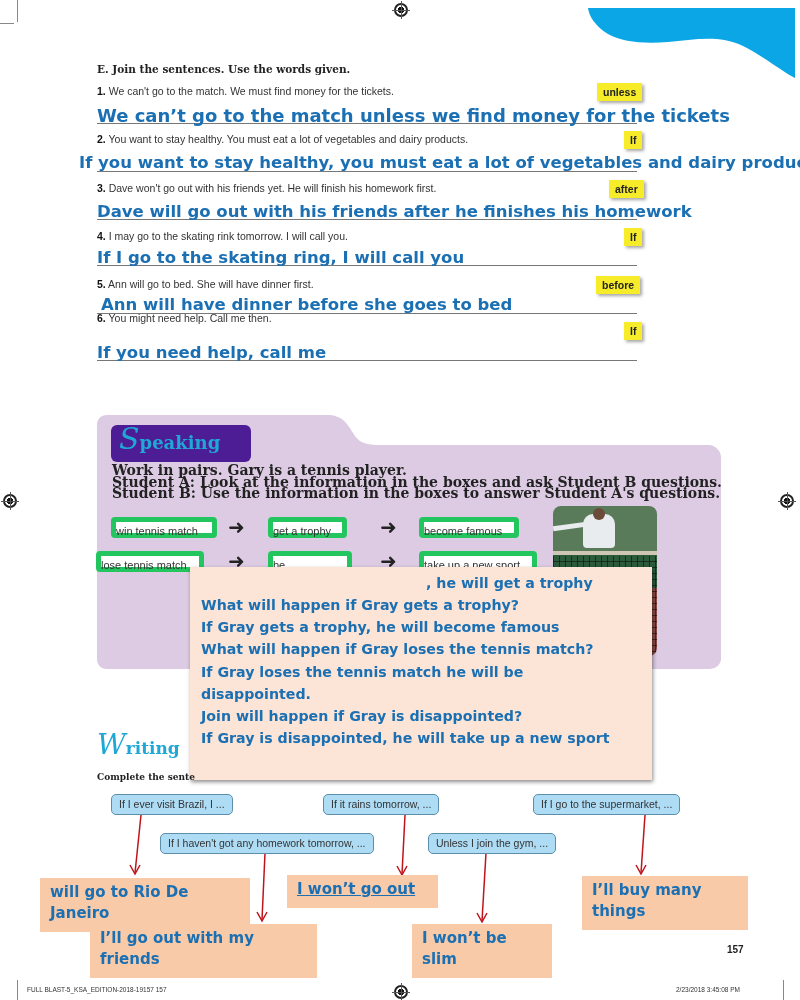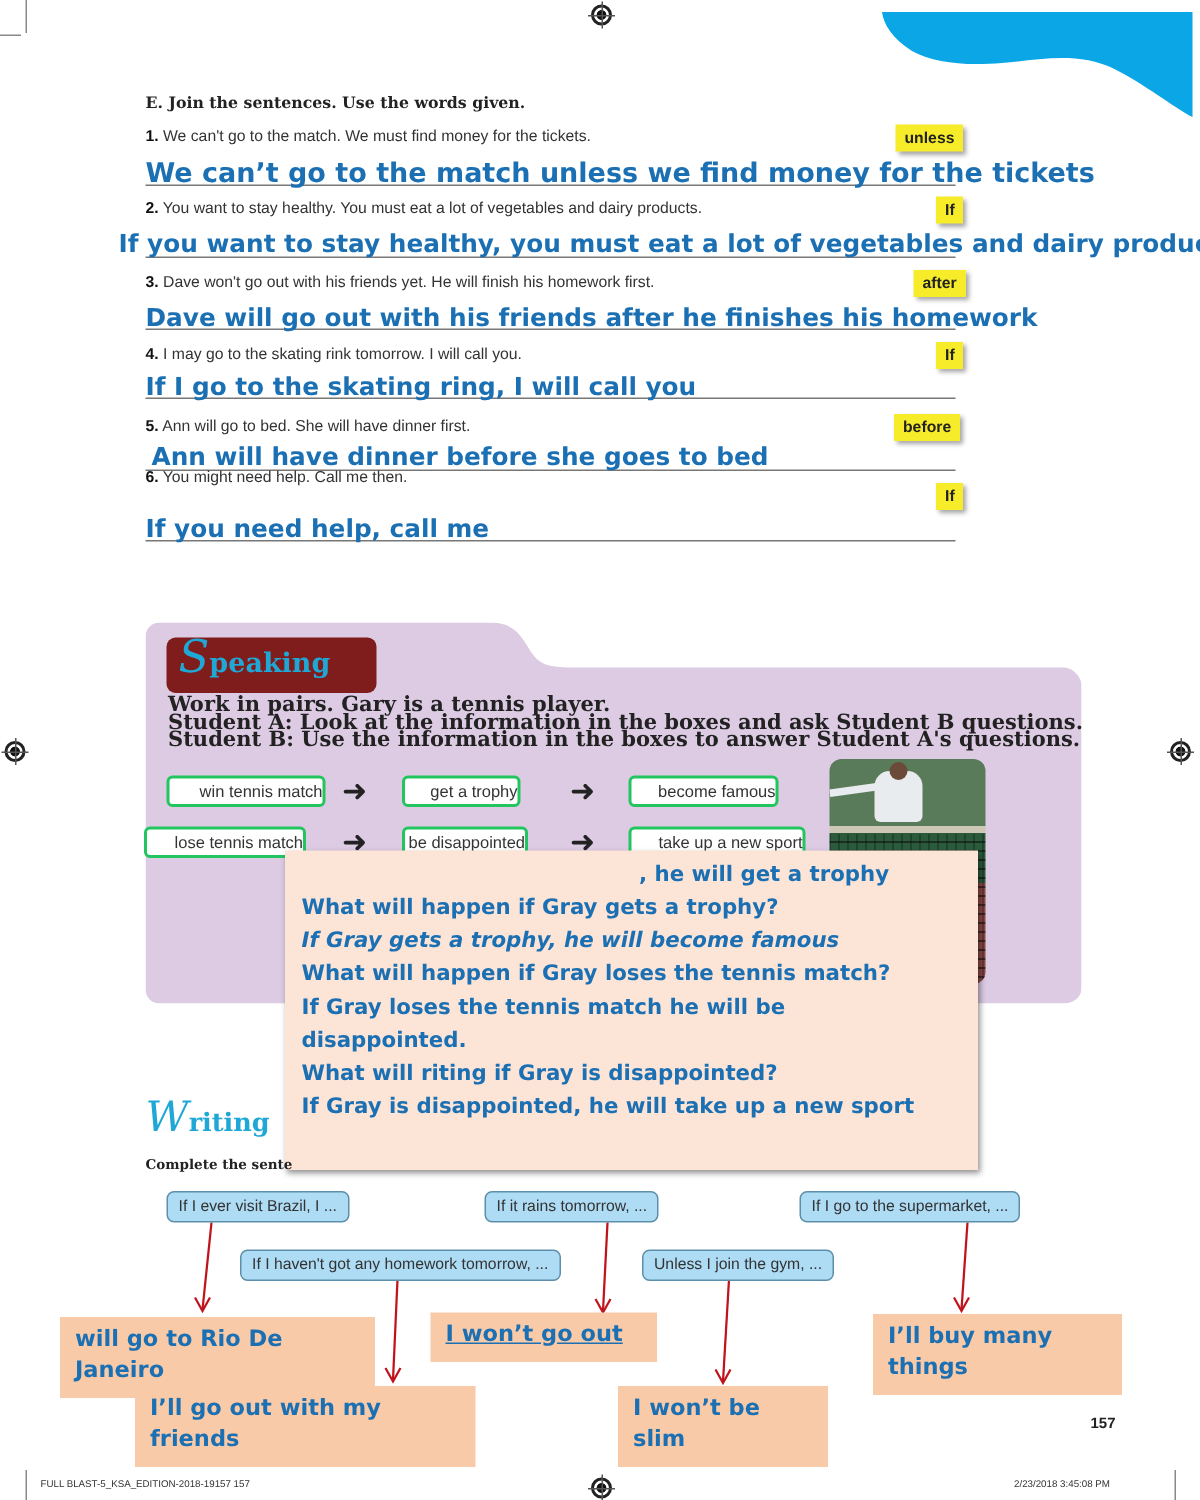--- a/index.html
+++ b/index.html
@@ -25,29 +25,29 @@
     .q { position: absolute; left: 97px; font-family: "Liberation Sans", sans-serif; font-size: 10.5px; color: #333; }
     .q b { font-weight: bold; color: #111; }
     .hint { position: absolute; background: #f7ec2a; font-family: "Liberation Sans", sans-serif; font-weight: bold;
             font-size: 10.5px; color: #222; padding: 3px 6px; box-shadow: 2px 2px 3px rgba(0,0,0,0.35); }
     .ans-line { position: absolute; height: 1px; background: #777; }
     .ans { position: absolute; font-family: "DejaVu Sans", sans-serif; font-weight: bold; color: #1b6fb3;
            white-space: nowrap; }
 
     
     .speak-panel { position: absolute; left: 97px; top: 415px; width: 624px; height: 254px; }
-    .speak-logo { position: absolute; left: 111px; top: 425px; width: 140px; height: 37px; background: #7f1d1d;
+    .speak-logo { position: absolute; left: 111px; top: 425px; width: 140px; height: 37px; background: #4c1d95;
                   border-radius: 6px; }
     .logo-big { font-family: "DejaVu Serif", serif; font-style: italic; font-size: 30px; color: #1fa8d6; }
     .logo-rest { font-family: "DejaVu Serif", serif; font-weight: bold; font-size: 18px; color: #1fa8d6; }
     .speak-instr { position: absolute; left: 112px; top: 465px; font-family: "DejaVu Serif", serif; font-weight: bold;
                    font-size: 14px; line-height: 11.5px; color: #222; }
-    .flowbox { position: absolute; background: #fff; border: 2px solid #22c55e; border-radius: 4px; height: 21px;
+    .flowbox { position: absolute; background: #fff; border: 5px solid #22c55e; border-radius: 4px; height: 21px;
                font-family: "Liberation Sans", sans-serif; font-size: 11px; color: #333; line-height: 19px;
-               text-align: right; }
+               text-align: left; }
     .arrow { position: absolute; font-size: 20px; color: #222; line-height: 20px; font-weight: bold; }
 
     .photo { position: absolute; left: 553px; top: 506px; width: 104px; height: 150px; border-radius: 8px;
              overflow: hidden;
              background: linear-gradient(180deg, #5a7b5a 0 30%, #cfc7b6 30% 33%, #2c5b3c 33% 55%, #8a4a45 55% 100%); }
     .photo .net { position: absolute; left: 0; right: 0; top: 33%; bottom: 0;
                   background-image: linear-gradient(0deg, rgba(10,10,10,0.55) 1px, transparent 1px),
                                     linear-gradient(90deg, rgba(10,10,10,0.55) 1px, transparent 1px);
                   background-size: 6px 6px; }
     .photo .player { position: absolute; left: 30px; top: 8px; width: 32px; height: 34px; background: #e8ecef;
@@ -173,25 +173,25 @@
 <div class="photo" title="tennis player at net">
   <div class="player"></div>
   <div class="head"></div>
   <div class="arm"></div>
   <div class="net"></div>
 </div>
 
 <div class="overlay">
   <div class="line" style="left:236px; top:8px;">, he will get a trophy</div>
   <div class="line" style="top:30px;">What will happen if Gray gets a trophy?</div>
-  <div class="line" style="top:52px;font-style:italic;">If Gray gets a trophy, he will become famous</div>
+  <div class="line" style="top:52px;">If Gray gets a trophy, he will become famous</div>
   <div class="line" style="top:74px;">What will happen if Gray loses the tennis match?</div>
   <div class="line" style="top:97px;">If Gray loses the tennis match he will be</div>
   <div class="line" style="top:119px;">disappointed.</div>
-  <div class="line" style="top:141px;">What will riting if Gray is disappointed?</div>
+  <div class="line" style="top:141px;">Join will happen if Gray is disappointed?</div>
   <div class="line" style="top:163px;">If Gray is disappointed, he will take up a new sport</div>
 </div>
 
 <div class="writing-logo">
   <span class="logo-big">W</span><span class="logo-rest">riting</span>
 </div>
 <div class="write-instr">Complete the sente</div>
 
 <svg class="arrows" width="800" height="1000">
   <g stroke="#c0141c" stroke-width="1.5" fill="none">

